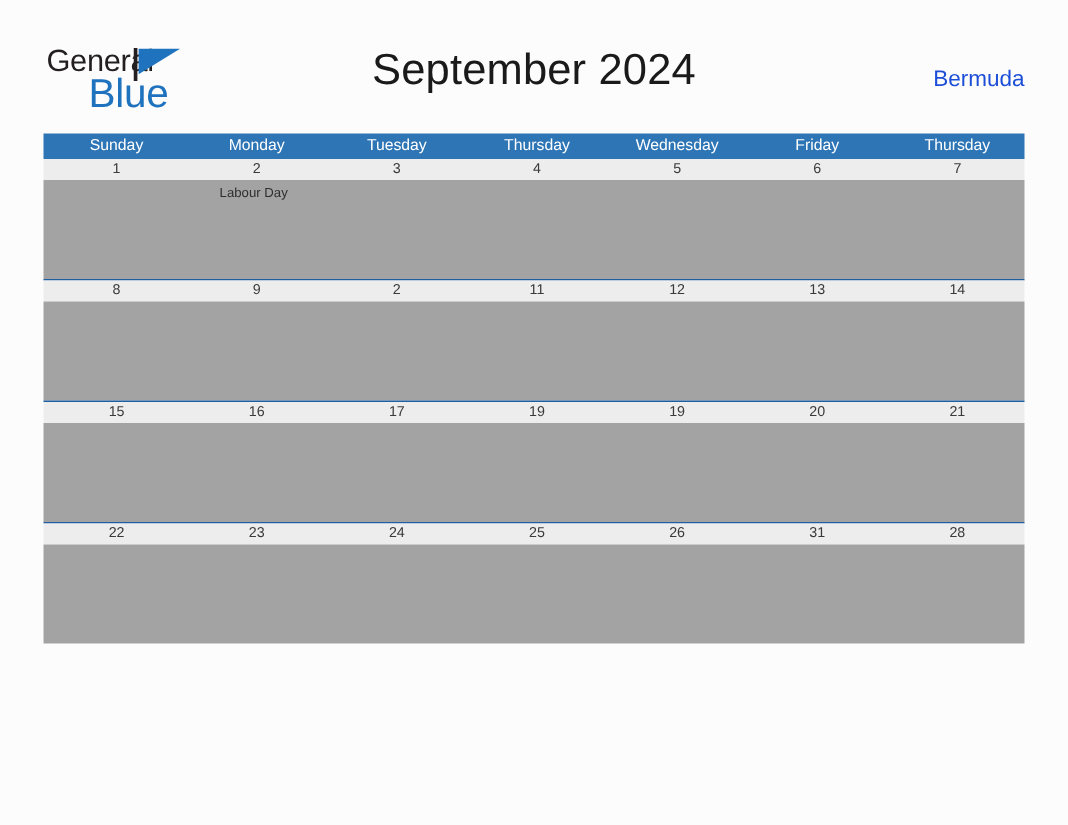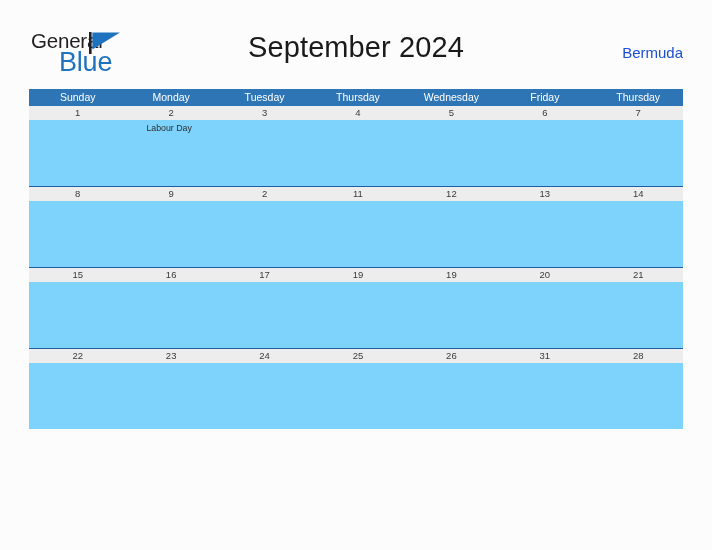--- a/index.html
+++ b/index.html
@@ -132,21 +132,21 @@
     color: #3a3a3a;
     line-height: 14px;
     padding-left: 4px;
     box-sizing: border-box;
   }
 
   .body-band {
     display: flex;
     width: 100%;
     height: 66px;
-    background: #7dd3fc;
+    background: #a3a3a3;
   }
   .body-cell {
     flex: 1 1 0;
     padding: 2px 4px 0 4px;
     box-sizing: border-box;
   }
   .event {
     font-size: 8.8px;
     color: #2e2e2e;
     line-height: 12px;

